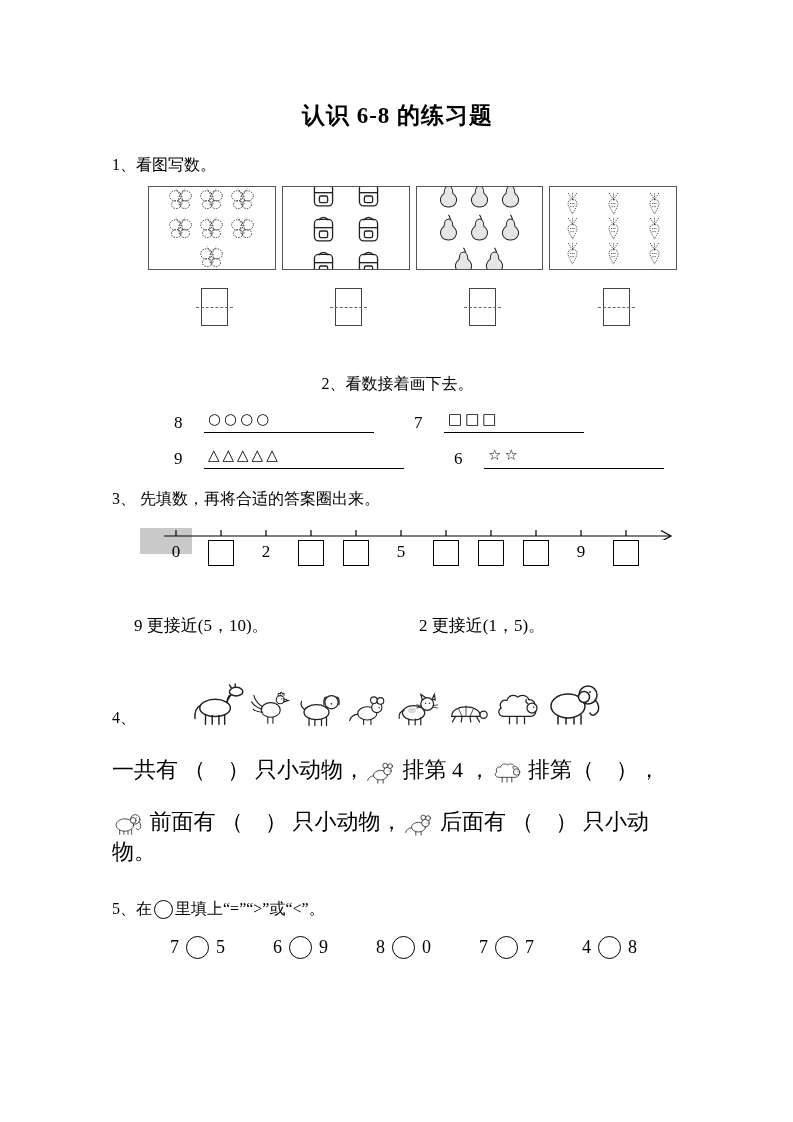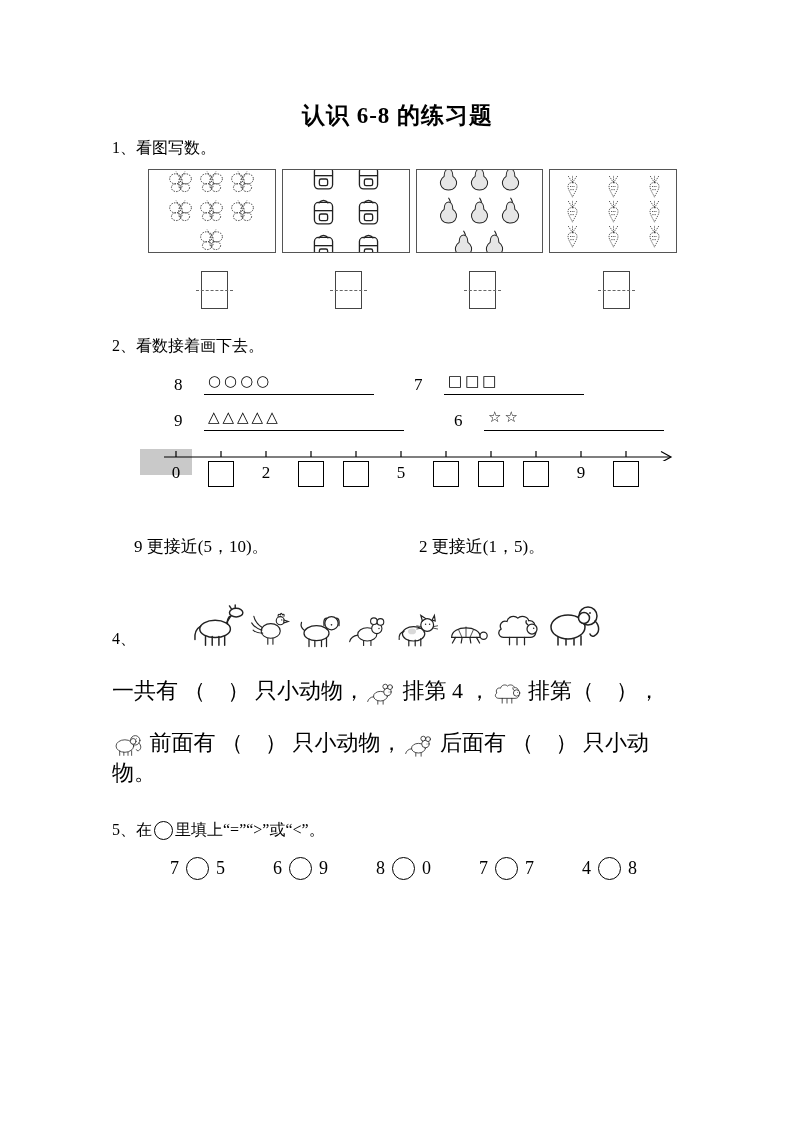--- a/index.html
+++ b/index.html
@@ -6,39 +6,39 @@
   html,body { margin:0; padding:0; background:#fff; }
   body {
     width:793px; height:1122px;
     font-family:"Liberation Serif","DejaVu Serif",serif;
     color:#000;
   }
   .page { position:relative; width:793px; height:1122px; background:#fff; padding:100px 110px 0 112px; overflow:hidden; }
   .title { margin:0; text-align:center; font-size:23px; font-weight:bold; letter-spacing:1px; }
 
   .q-label { font-size:16px; margin:0; }
-  .q1-label { margin-top:7px; }
+  .q1-label { margin-top:24px; }
 
   
   .pic-row { display:flex; margin:10px 0 0 36px; }
   .pic-box { width:133px; height:84px; border:1px solid #555; margin-right:6px; overflow:hidden; }
   .pic-grid { display:flex; flex-wrap:wrap; justify-content:center; align-content:center; height:100%; padding:1px; }
   .pic-grid svg { margin:0 1px; }
   .icon-butterfly { width:29px; height:29px; }
   .icon-bag { width:33px; height:33px; margin:1px 6px !important; }
   .icon-pear { width:29px; height:33px; }
   .icon-radish { width:25px; height:25px; margin:0 8px !important; }
 
   .ans-row { display:flex; margin:18px 0 0 36px; }
   .ans-slot { width:139px; display:flex; justify-content:center; }
   .ans-box { position:relative; width:27px; height:38px; border:1px solid #444; background:#fff; }
   .ans-box .midline { position:absolute; left:-6px; right:-6px; top:50%; border-top:1px dashed #666; }
 
   
-  .q2-label { margin-top:27px; }
+  .q2-label { margin-top:48px;text-align:center; }
   .q2-rows { margin:14px 0 0 62px; font-size:17px; }
   .q2-row { display:flex; align-items:flex-end; margin-bottom:12px; }
   .q2-num { display:inline-block; width:24px; font-size:17px; }
   .q2-line { display:inline-block; border-bottom:1px solid #000; height:24px; margin-left:6px; }
   .q2-shapes { font-family:"DejaVu Sans",sans-serif; font-size:15px; letter-spacing:3px; padding-left:4px; }
 
   
   .q3-label { margin-top:20px; }
   .numberline { position:relative; margin:16px 0 0 52px; width:520px; height:62px; }
   .nl-shade { position:absolute; left:-24px; top:2px; width:52px; height:26px; background:#c9c9c9; }
@@ -356,20 +356,21 @@
         <span class="q2-num">9</span>
         <span class="q2-line" style="width:200px"><span class="q2-shapes">△△△△△</span></span>
       </div>
       <div style="display:flex; align-items:flex-end;">
         <span class="q2-num">6</span>
         <span class="q2-line" style="width:180px"><span class="q2-shapes">☆☆</span></span>
       </div>
     </div>
   </div>
 
+  <p class="q-label q3-label">3、 先填数，再将合适的答案圈出来。</p>
 
   <div class="numberline">
     <div class="nl-shade"></div>
     <svg class="nl-svg" width="520" height="14" viewBox="0 0 520 14">
       <line x1="0" y1="10" x2="506" y2="10" stroke="#000" stroke-width="1.2"></line>
       <path d="M497 4.5 L507 10 L497 15.5" fill="none" stroke="#000" stroke-width="1.2"></path>
       <g stroke="#000" stroke-width="1.2">
         <line x1="12" y1="4" x2="12" y2="10"></line>
           <line x1="57" y1="4" x2="57" y2="10"></line>
         <line x1="102" y1="4" x2="102" y2="10"></line>

